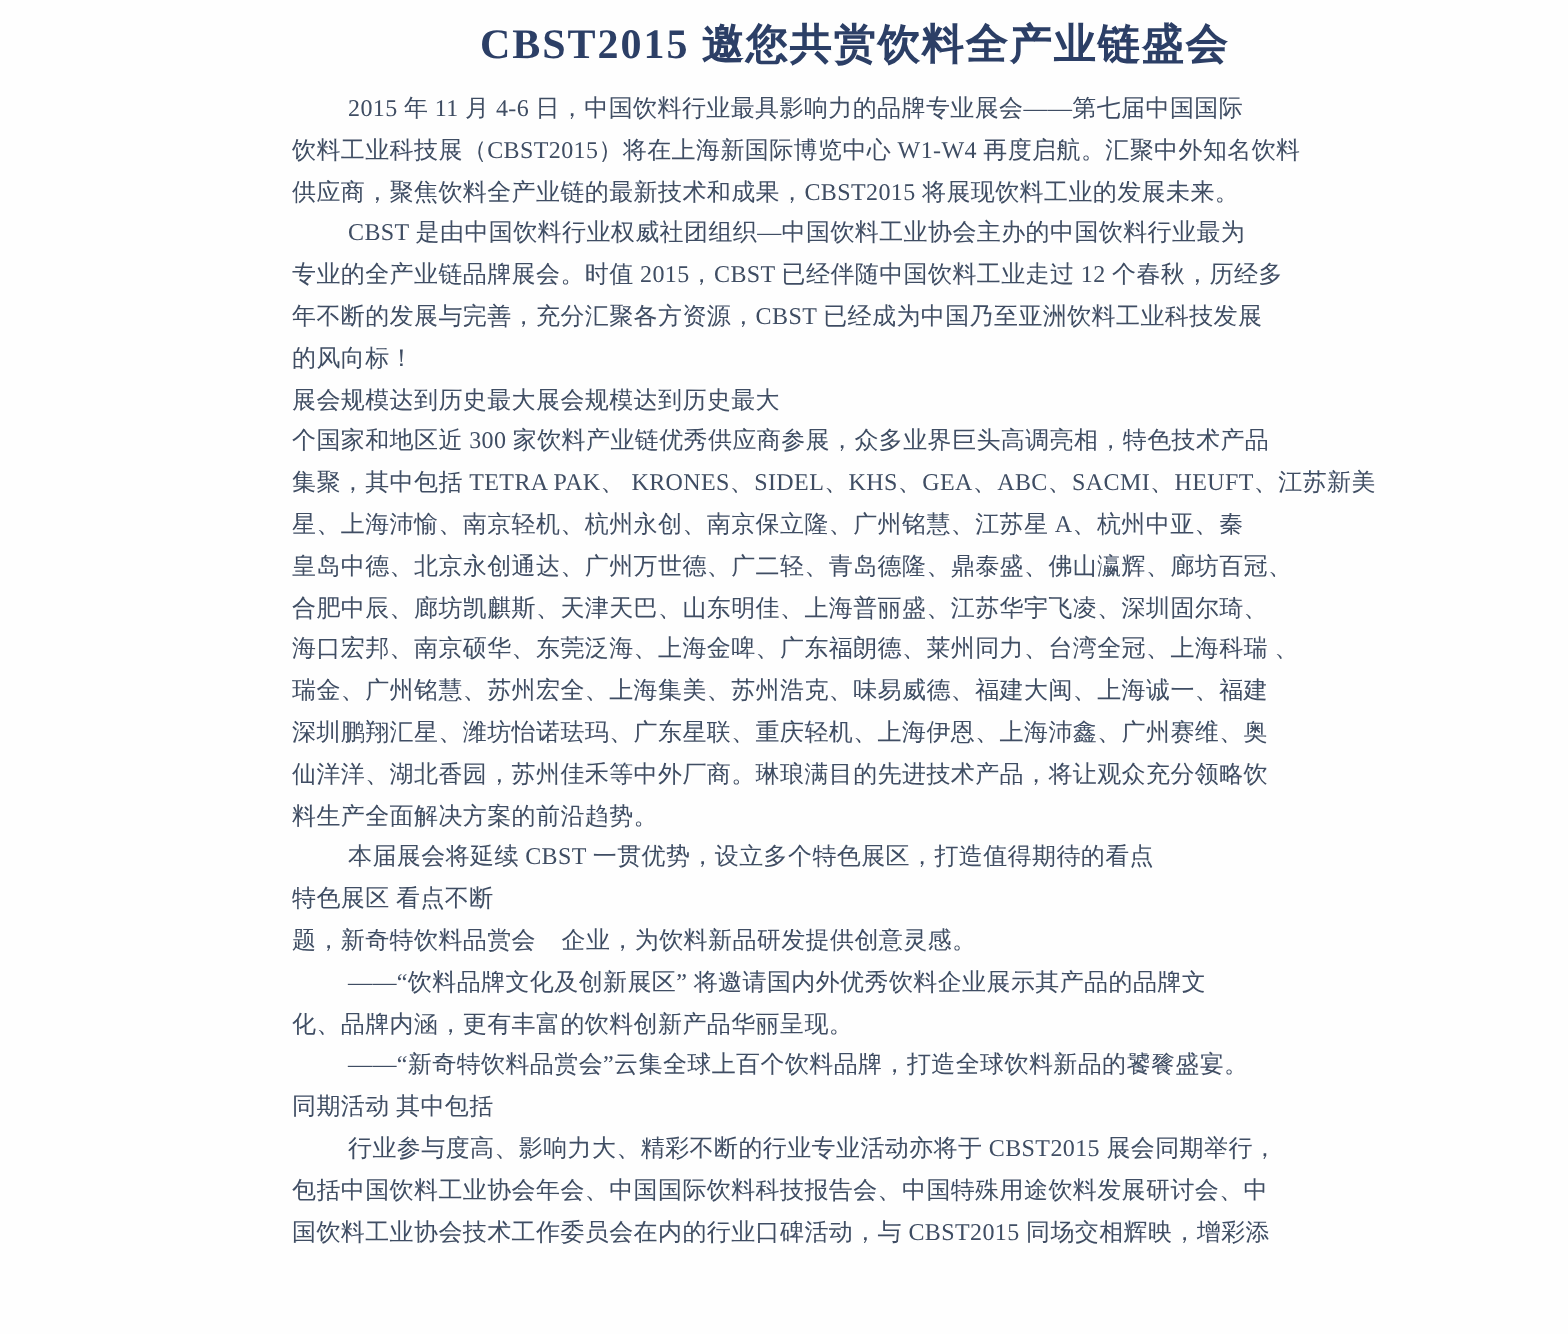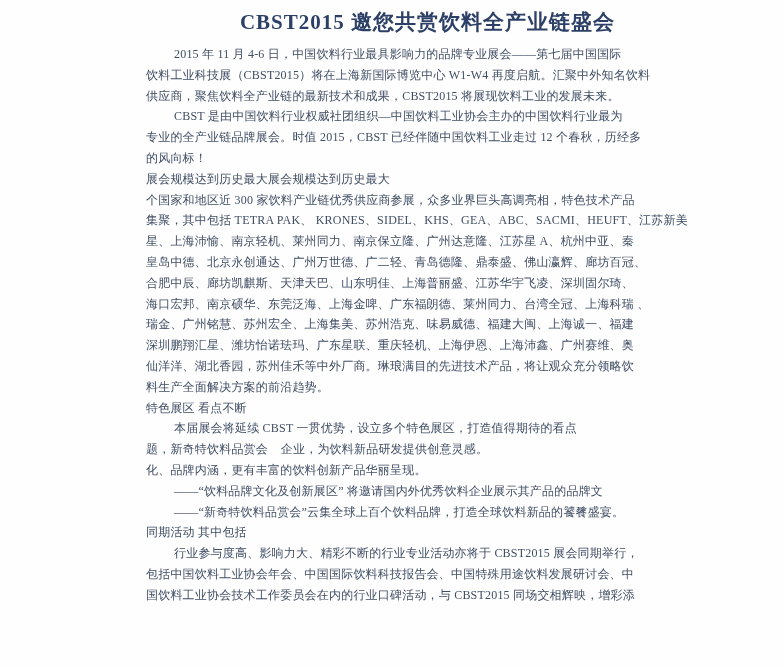--- a/index.html
+++ b/index.html
@@ -46,36 +46,37 @@
 <body style="background: rgb(254, 254, 254);">
 
 <div class="doc">
   <div class="doc-title" style="color: rgb(44, 63, 102);">CBST2015 邀您共赏饮料全产业链盛会</div>
   <div class="lines" style="color: rgb(63, 77, 99);">
       <div class="line indent">2015 年 11 月 4-6 日，中国饮料行业最具影响力的品牌专业展会——第七届中国国际</div>
       <div class="line">饮料工业科技展（CBST2015）将在上海新国际博览中心 W1-W4 再度启航。汇聚中外知名饮料</div>
       <div class="line">供应商，聚焦饮料全产业链的最新技术和成果，CBST2015 将展现饮料工业的发展未来。</div>
       <div class="line indent">CBST 是由中国饮料行业权威社团组织—中国饮料工业协会主办的中国饮料行业最为</div>
       <div class="line">专业的全产业链品牌展会。时值 2015，CBST 已经伴随中国饮料工业走过 12 个春秋，历经多</div>
+      <div class="line">年不断的发展与完善，充分汇聚各方资源，CBST 已经成为中国乃至亚洲饮料工业科技发展</div>
       <div class="line">的风向标！</div>
       <div class="line">展会规模达到历史最大展会规模达到历史最大</div>
       <div class="line">个国家和地区近 300 家饮料产业链优秀供应商参展，众多业界巨头高调亮相，特色技术产品</div>
       <div class="line">集聚，其中包括 TETRA PAK、 KRONES、SIDEL、KHS、GEA、ABC、SACMI、HEUFT、江苏新美</div>
-      <div class="line">星、上海沛愉、南京轻机、莱州同力、南京保立隆、广州达意隆、江苏星 A、杭州中亚、秦</div>
+      <div class="line">星、上海沛愉、南京轻机、杭州永创、南京保立隆、广州铭慧、江苏星 A、杭州中亚、秦</div>
       <div class="line">皇岛中德、北京永创通达、广州万世德、广二轻、青岛德隆、鼎泰盛、佛山瀛辉、廊坊百冠、</div>
       <div class="line">合肥中辰、廊坊凯麒斯、天津天巴、山东明佳、上海普丽盛、江苏华宇飞凌、深圳固尔琦、</div>
       <div class="line">海口宏邦、南京硕华、东莞泛海、上海金啤、广东福朗德、莱州同力、台湾全冠、上海科瑞 、</div>
       <div class="line">瑞金、广州铭慧、苏州宏全、上海集美、苏州浩克、味易威德、福建大闽、上海诚一、福建</div>
       <div class="line">深圳鹏翔汇星、潍坊怡诺珐玛、广东星联、重庆轻机、上海伊恩、上海沛鑫、广州赛维、奥</div>
       <div class="line">仙洋洋、湖北香园，苏州佳禾等中外厂商。琳琅满目的先进技术产品，将让观众充分领略饮</div>
       <div class="line">料生产全面解决方案的前沿趋势。</div>
+      <div class="line indent">本届展会将延续 CBST 一贯优势，设立多个特色展区，打造值得期待的看点</div>
       <div class="line">特色展区 看点不断</div>
-      <div class="line indent">本届展会将延续 CBST 一贯优势，设立多个特色展区，打造值得期待的看点</div>
       <div class="line">题，新奇特饮料品赏会    企业，为饮料新品研发提供创意灵感。</div>
+      <div class="line indent">——“饮料品牌文化及创新展区” 将邀请国内外优秀饮料企业展示其产品的品牌文</div>
       <div class="line">化、品牌内涵，更有丰富的饮料创新产品华丽呈现。</div>
-      <div class="line indent">——“饮料品牌文化及创新展区” 将邀请国内外优秀饮料企业展示其产品的品牌文</div>
       <div class="line indent">——“新奇特饮料品赏会”云集全球上百个饮料品牌，打造全球饮料新品的饕餮盛宴。</div>
       <div class="line">同期活动 其中包括</div>
       <div class="line indent">行业参与度高、影响力大、精彩不断的行业专业活动亦将于 CBST2015 展会同期举行，</div>
       <div class="line">包括中国饮料工业协会年会、中国国际饮料科技报告会、中国特殊用途饮料发展研讨会、中</div>
       <div class="line">国饮料工业协会技术工作委员会在内的行业口碑活动，与 CBST2015 同场交相辉映，增彩添</div>
     </div>
 </div>
 
 </body></html>

